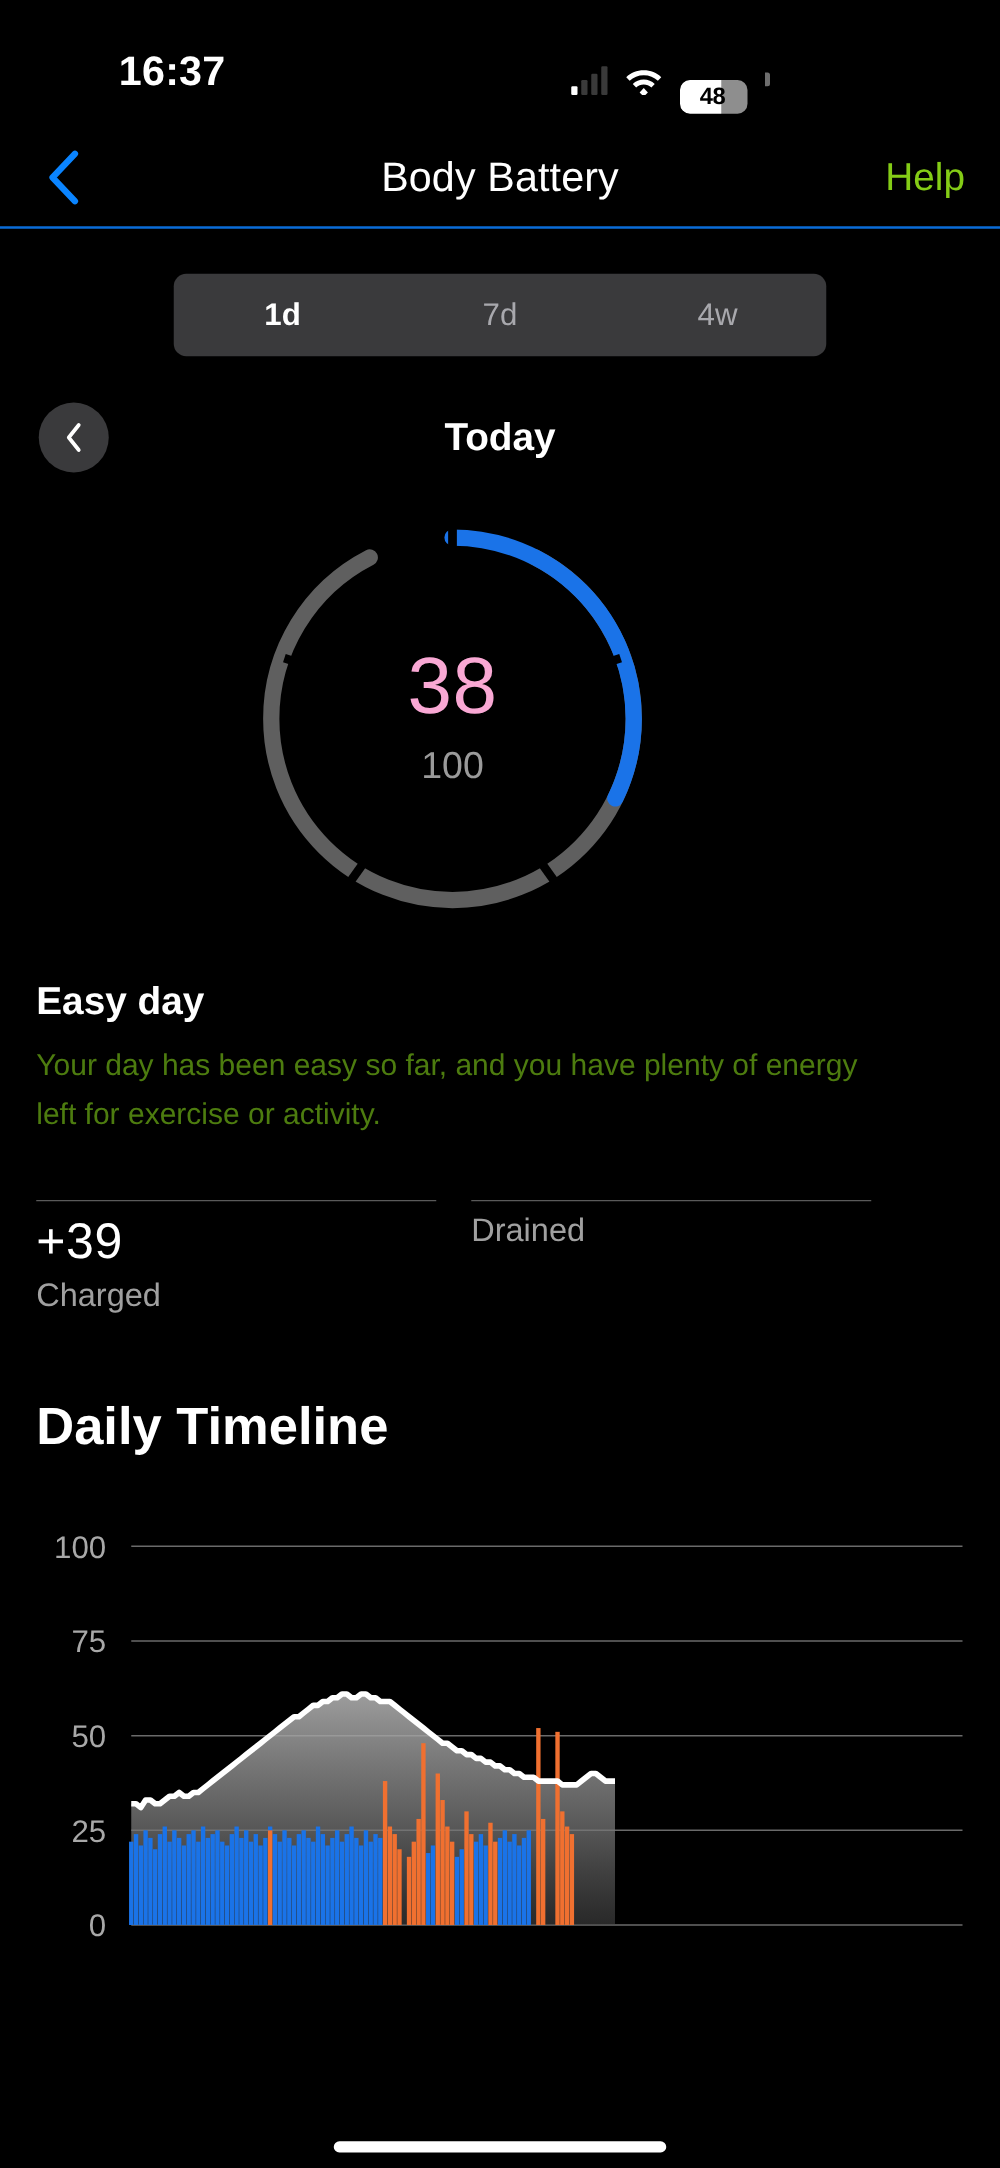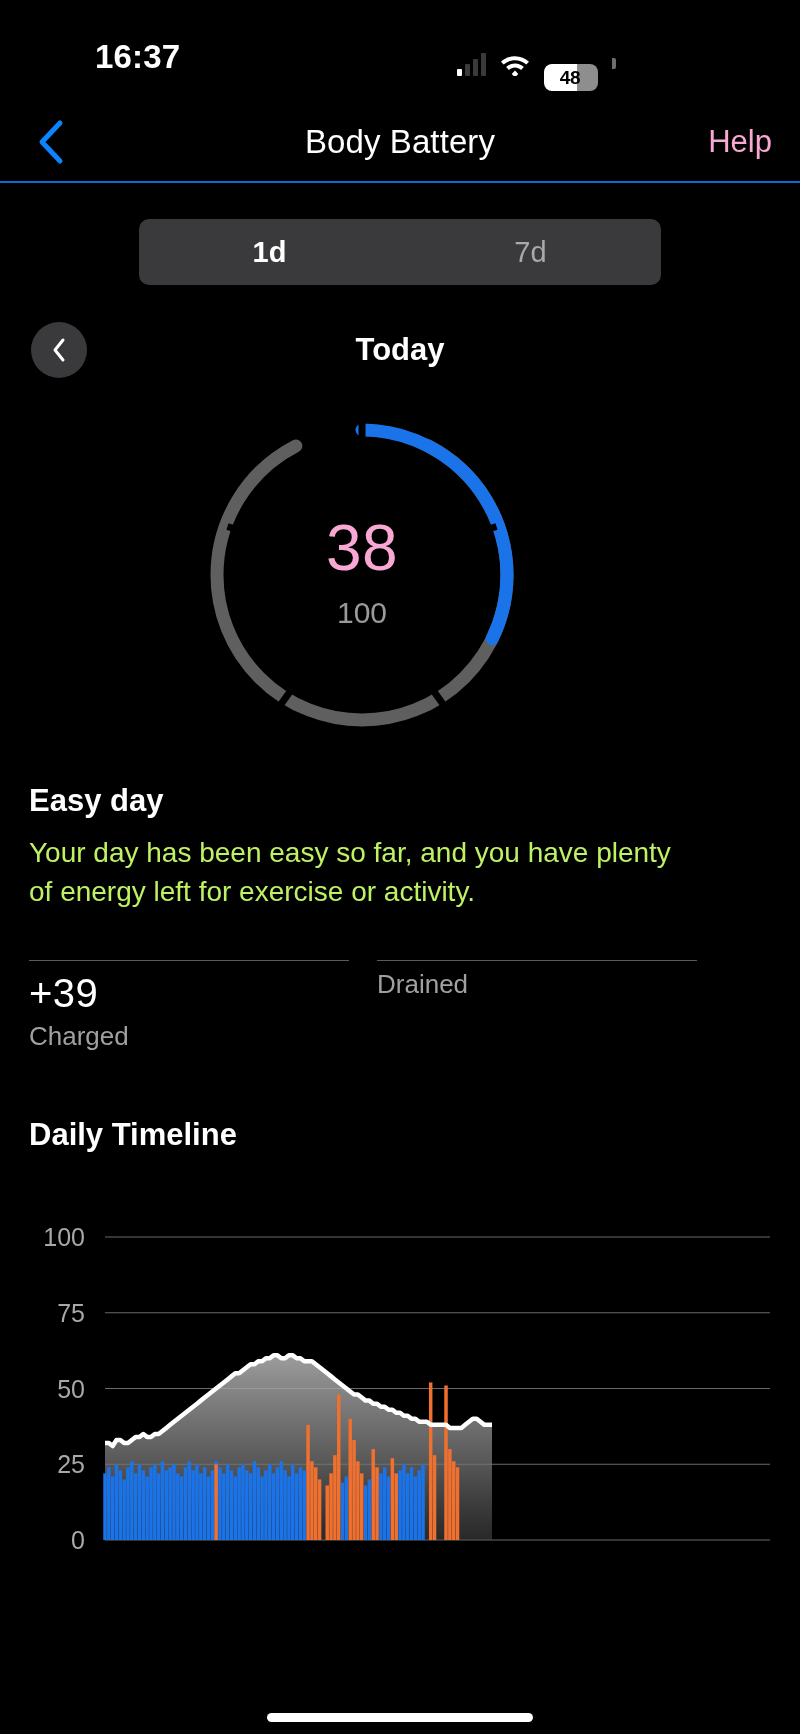--- a/index.html
+++ b/index.html
@@ -61,37 +61,37 @@
     display:flex; align-items:center; justify-content:center; cursor:pointer;
   }
   .nav-title {
     position:absolute; left:0; top:0; width:800px; height:76px;
     display:flex; align-items:center; justify-content:center;
     color:#fff; font-size:33px; font-weight:normal; letter-spacing:0.1px;
   }
   .nav-help {
     position:absolute; right:28px; top:0; height:76px;
     display:flex; align-items:center;
-    color:#f9a8d4; font-size:31px; cursor:pointer;
+    color:#84cc16; font-size:31px; cursor:pointer;
   }
   .nav-rule {
     position:absolute; top:181px; left:0; width:800px; height:2px;
     background:#0a6cd8;
   }
 
   
   .segwrap {
     position:absolute; top:219px; left:139px;
     width:522px; height:66px;
     background:#3a3a3c; border-radius:10px;
     display:flex;
   }
   .seg {
     flex:1; display:flex; align-items:center; justify-content:center;
-    font-size:29px; color:#a8a8ad; cursor:pointer;
+    font-size:25px; color:#a8a8ad; cursor:pointer;
     border-radius:8px;
   }
   .seg.active { color:#ffffff; font-weight:bold; }
 
   
   .daynav { position:absolute; top:322px; left:0; width:800px; height:56px;padding-left:29px; }
   .day-prev {
     position:absolute; left:31px; top:0; width:56px; height:56px;
     border-radius:50%; background:#3a3a3c;
     display:flex; align-items:center; justify-content:center; cursor:pointer;
@@ -118,39 +118,39 @@
     text-align:center; color:#9a9a9a; font-size:30px; line-height:1;
   }
 
   
   .status-title {
     position:absolute; top:783px; left:29px;
     color:#fff; font-size:31px; font-weight:bold;
   }
   .status-desc {
     position:absolute; top:833px; left:29px; width:668px;
-    color:#bef264; font-size:28px; line-height:39px;
+    color:#4d7c0f; font-size:24px; line-height:39px;
   }
 
   
   .stats { position:absolute; top:960px; left:29px; width:668px; height:110px; }
   .stat { position:absolute; top:0; width:320px; }
   .stat.left { left:0; }
   .stat.right { left:348px; }
   .stat-rule { width:100%; height:1px; background:#5a5a5a; }
   .stat-val {
     margin-top:12px; color:#fff; font-size:40px; font-weight:300;
     letter-spacing:0.5px; line-height:1;
   }
   .stat-lab { margin-top:10px; color:#a0a0a0; font-size:26px; line-height:1; }
 
   
   .tl-title {
     position:absolute; top:1117px; left:29px;
-    color:#fff; font-size:31px; font-weight:bold;
+    color:#fff; font-size:42px; font-weight:bold;
   }
   .chart {
     position:absolute; top:1200px; left:0; width:800px; height:500px;
   }
   .chart svg { display:block; }
 
   
   .home-ind {
     position:absolute; bottom:12px; left:50%; transform:translateX(-50%);
     width:266px; height:9px; background:#fff; border-radius:5px;
@@ -192,20 +192,21 @@
       </svg>
     </div>
     <div class="nav-title">Body Battery</div>
     <div class="nav-help">Help</div>
   </div>
   <div class="nav-rule"></div>
 
   <div class="segwrap">
     <div class="seg active">1d</div>
     <div class="seg">7d</div>
+    <div class="seg">4w</div>
   </div>
 
   <div class="daynav">
     <div class="day-prev">
       <svg width="16" height="26" viewBox="0 0 16 26">
         <path d="M12 3 L4 13 L12 23" stroke="#ffffff" stroke-width="3" fill="none" stroke-linecap="round" stroke-linejoin="round"></path>
       </svg>
     </div>
     <div class="day-label">Today</div>
   </div>

